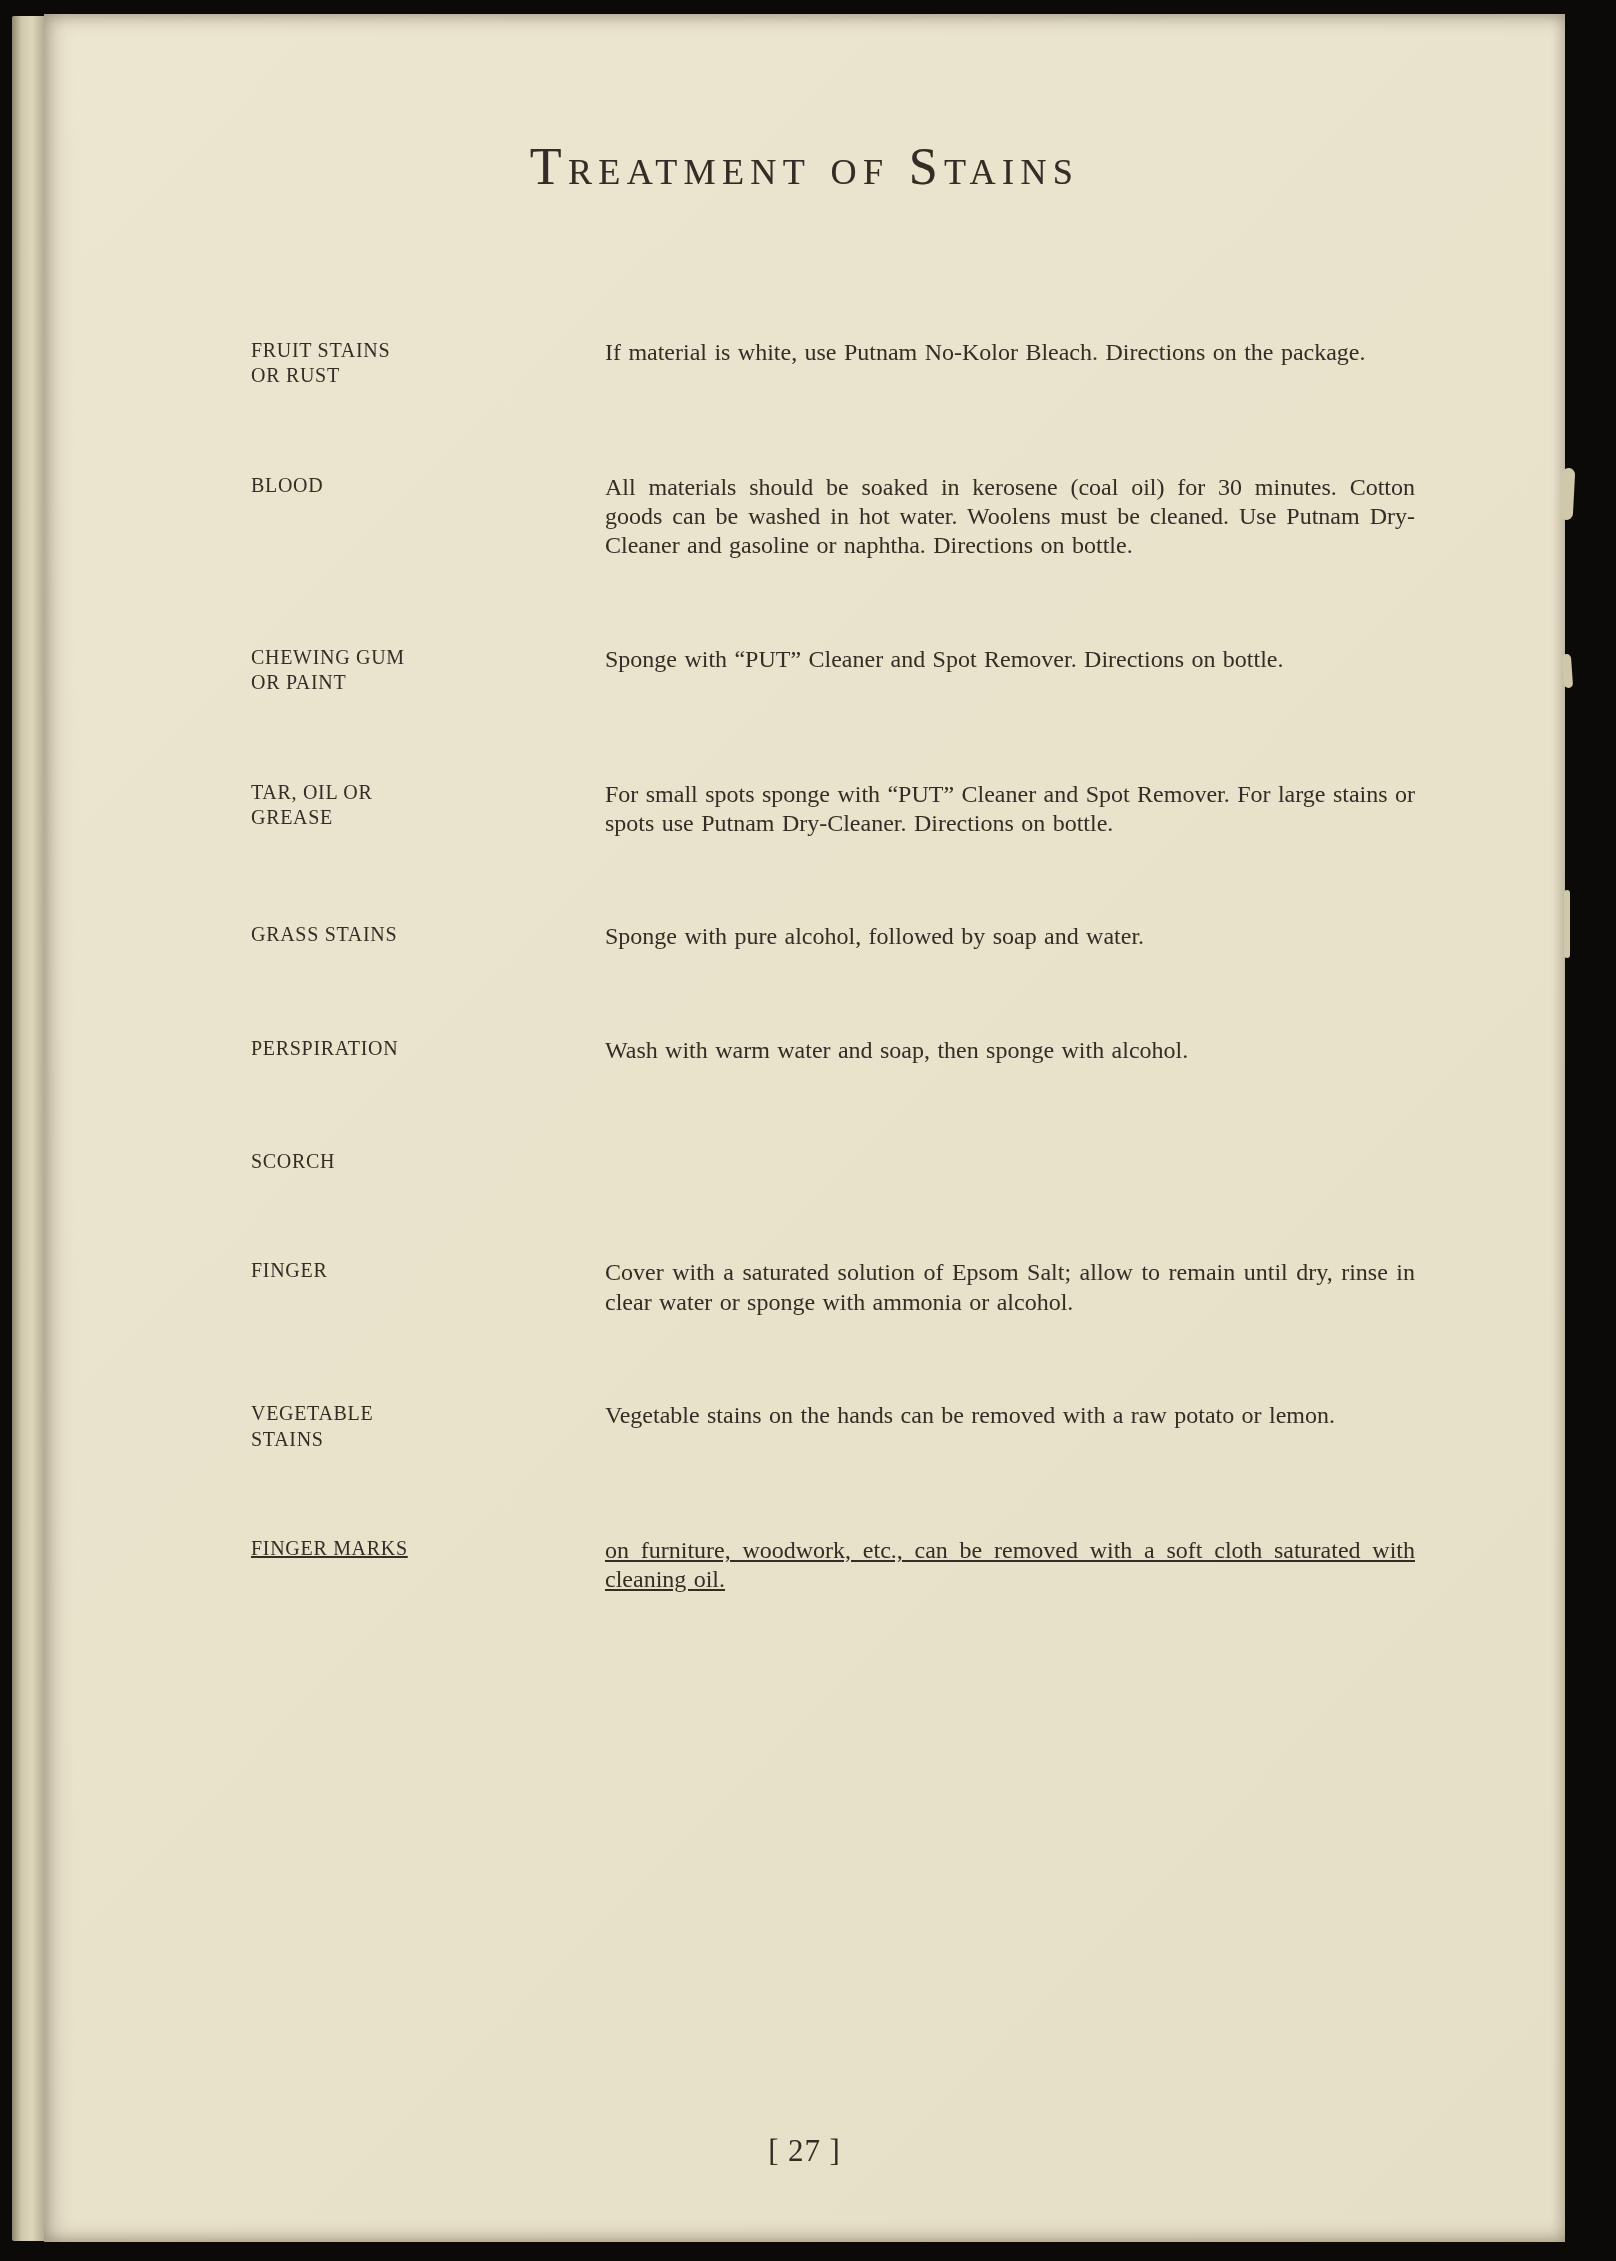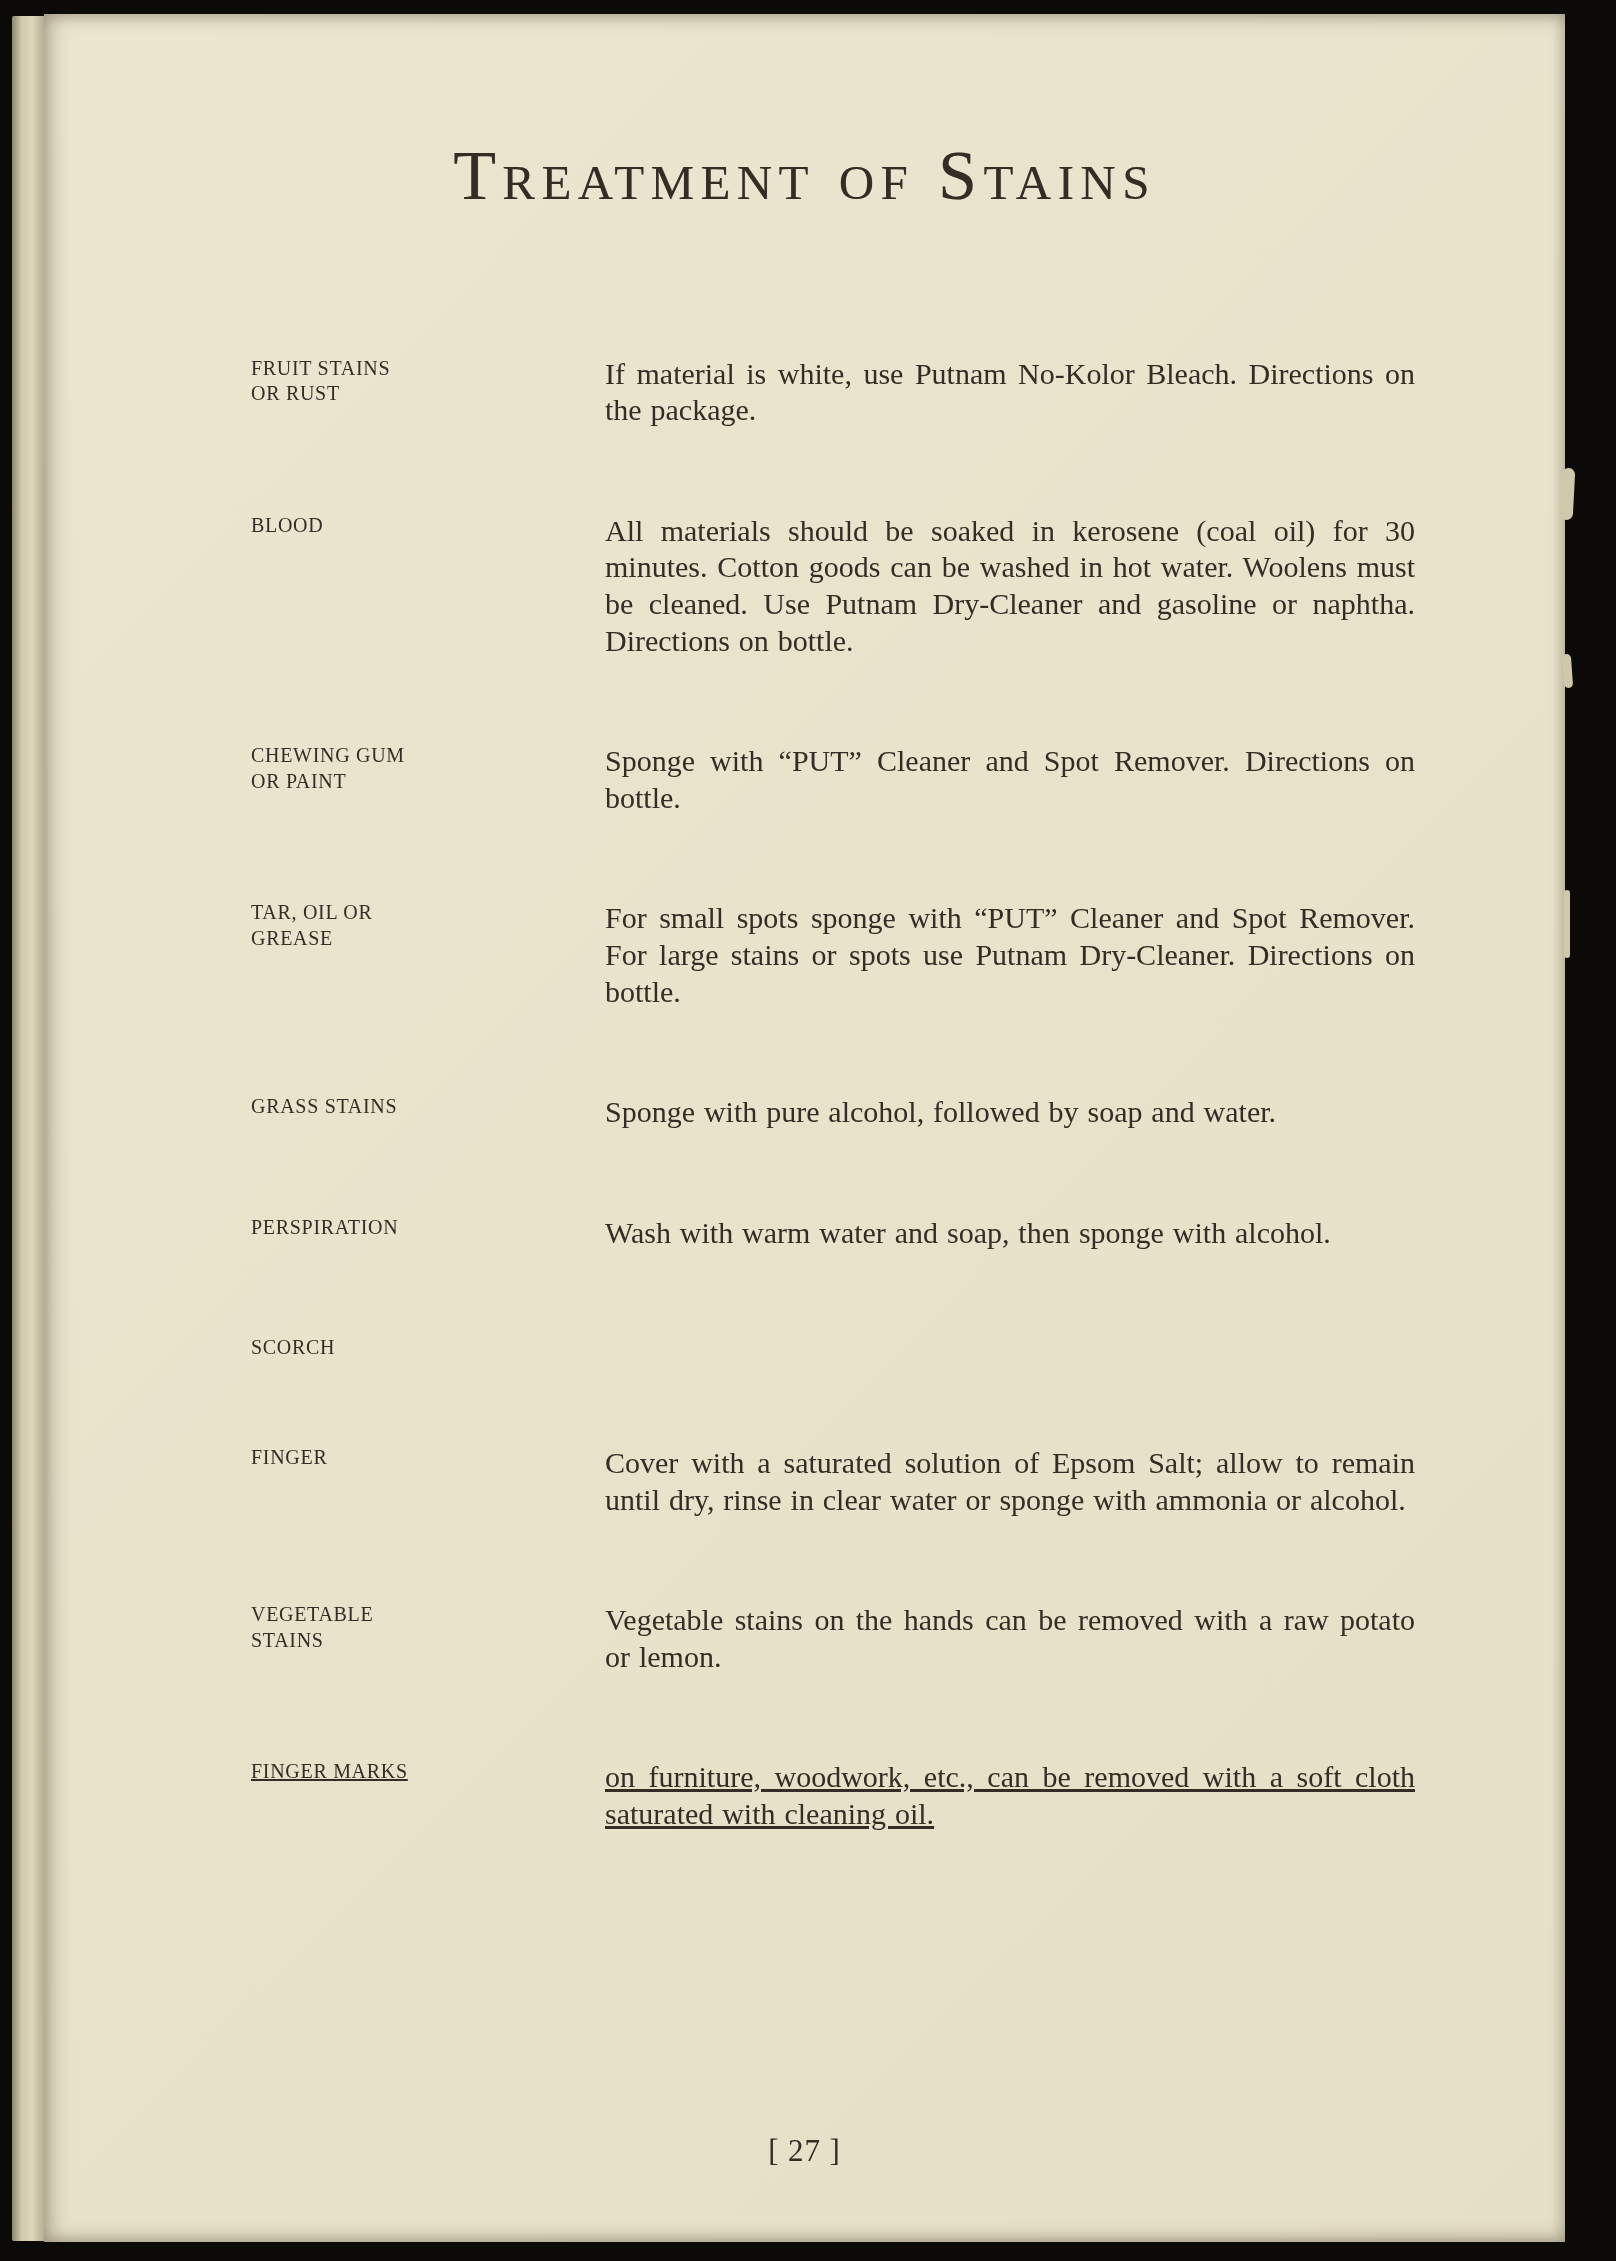--- a/index.html
+++ b/index.html
@@ -41,21 +41,21 @@
       inset -3.6px 0 11.8px rgba(62, 52, 30, 0.12),
       inset 0 4.5px 13.6px rgba(62, 52, 30, 0.10),
       inset 0 -4.5px 13.6px rgba(62, 52, 30, 0.10);
     color: #332d25;
   }
   .title {
     margin: 127px 0 0 0;
     text-align: center;
     font-family: "Liberation Serif", "DejaVu Serif", serif;
     font-weight: 400;
-    font-size: 70px;
+    font-size: 52px;
     line-height: 1;
     font-variant: small-caps;
     letter-spacing: 6.4px;
     color: #332d25;
     text-shadow: 0.2px 0.2px 0 rgba(51, 45, 37, 0.35);
   }
   .entries {
     margin: 145px 150px 0 207px;
   }
   .row {
@@ -68,21 +68,21 @@
     text-decoration: underline;
   }
   .term {
     font-size: 20px;
     line-height: 1.28;
     letter-spacing: 0.7px;
     white-space: pre-line;
     color: #332d25;
   }
   .desc {
-    font-size: 30px;
+    font-size: 24px;
     line-height: 1.22;
     text-align: justify;
     word-spacing: 1.4px;
     color: #332d25;
   }
   .pagenum {
     position: absolute;
     left: 0;
     right: 0;
     bottom: 73px;

